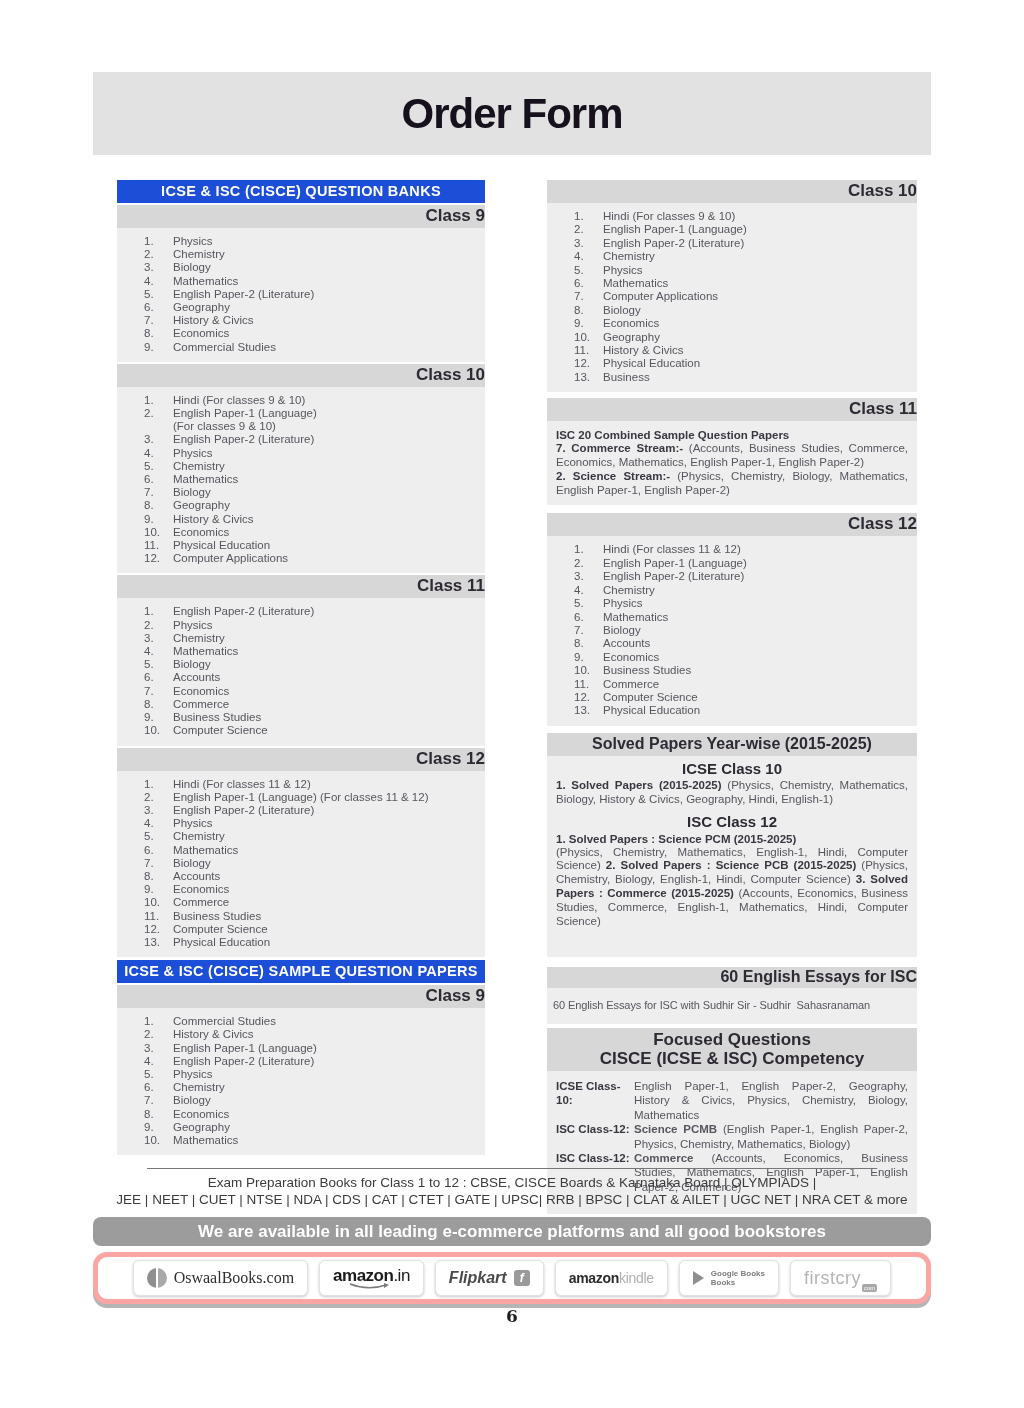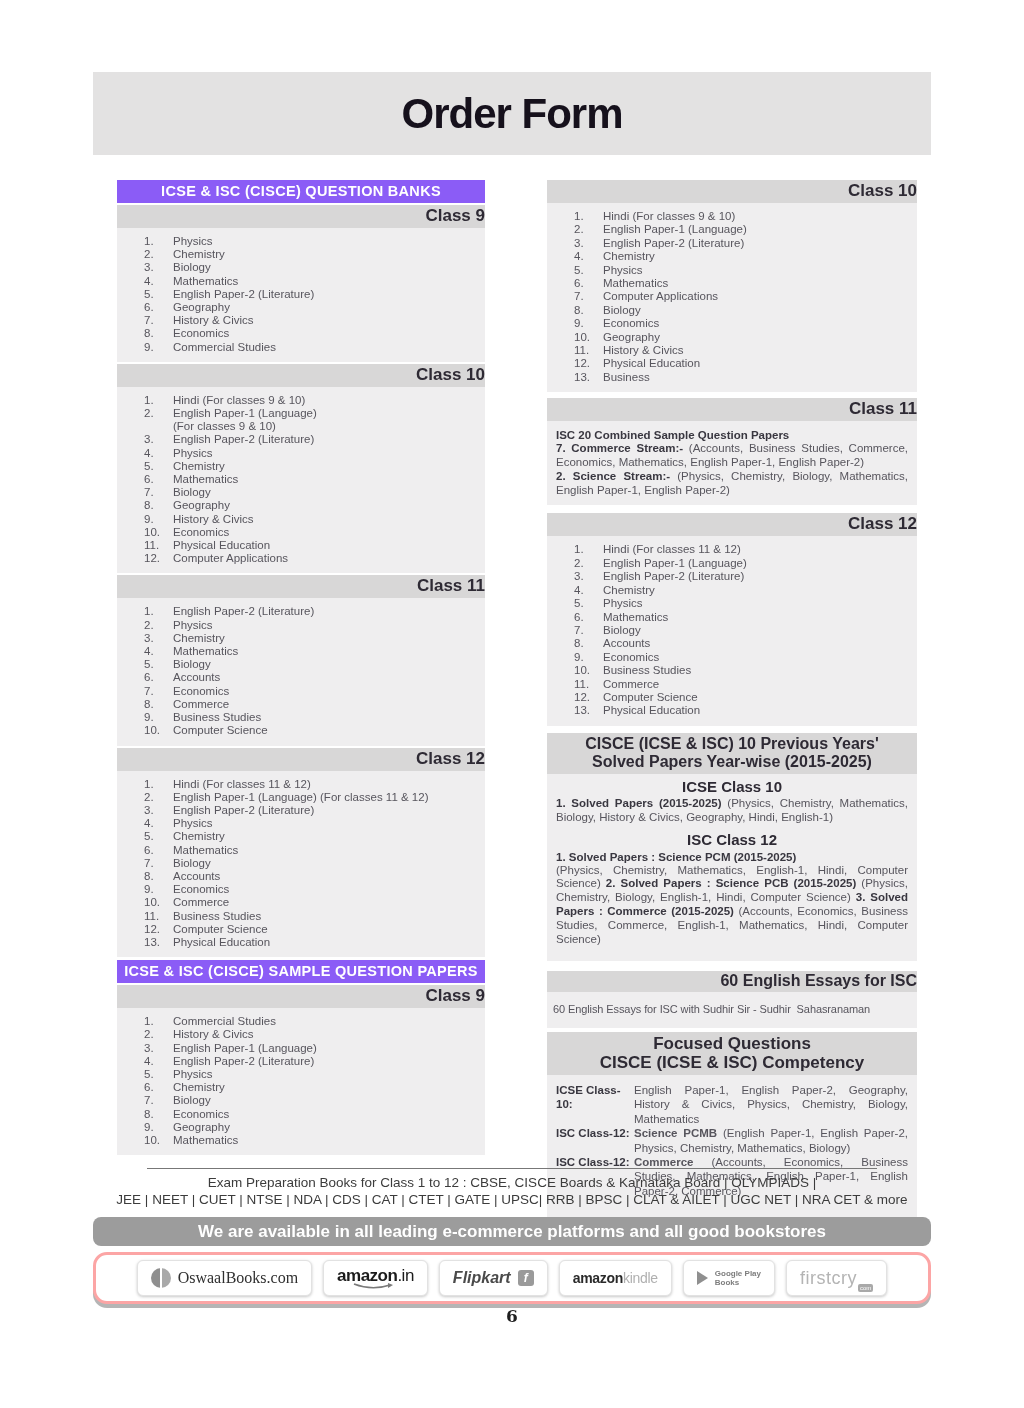--- a/index.html
+++ b/index.html
@@ -16,21 +16,21 @@
   }
   .title-bar .title-text {
     font-size:42px; font-weight:800; color:#16111c; letter-spacing:-1px;
   }
 
   
   .col-left  { position:absolute; left:117px; top:180px; width:368px; }
   .col-right { position:absolute; left:547px; top:180px; width:370px; }
 
   .dark-header {
-    background:#8b5cf6; color:#ffffff; font-weight:700; font-size:14.5px;
+    background:#1d4ed8; color:#ffffff; font-weight:700; font-size:14.5px;
     text-align:center; padding:3px 0 4px; letter-spacing:0.3px;
   }
   .class-bar {
     background:#d8d7d7; color:#2e2a34; font-weight:700; font-size:17px;
     text-align:right; padding:1px 0 2px;
   }
   .panel { background:#efeeef; }
   .sec { margin-top:2px; }
   .mt3 { margin-top:3px; }
 
@@ -68,21 +68,21 @@
   
   .footer { position:absolute; left:93px; top:1168px; width:838px; }
   .footer-rule { border:0; border-top:1px solid #777; width:730px; margin:0 auto 5px; }
   .footer-line { text-align:center; font-size:13.5px; color:#3c3c3c; line-height:17px; margin:0; font-weight:500; }
   .banner {
     margin:9px 0 0; height:29px; border-radius:8px; background:#9c9c9c;
     color:#ffffff; font-weight:700; font-size:17px; text-align:center; line-height:29px;
   }
   .logo-card {
     margin-top:6px; height:52px; background:#ffffff;
-    border:3px solid #fca5a5; border-radius:14px;
+    border:5px solid #fca5a5; border-radius:14px;
     box-shadow:0 4px 0 rgba(120,120,120,0.55);
     display:flex; align-items:center; justify-content:center; gap:11px;
   }
   .chip {
     background:#fff; border:1px solid #e2e2e2; border-radius:6px;
     box-shadow:0 1px 3px rgba(0,0,0,0.22);
     height:36px; display:flex; align-items:center; padding:0 13px; gap:7px;
   }
   .oswaal-circle {
     width:20px; height:20px; border-radius:50%;
@@ -497,24 +497,23 @@
         </div>
         <div class="li-row">
           <span class="li-num">13.</span>
           <span class="li-text">Physical Education</span>
         </div>
       </div>
   </section>
 
   <section style="margin-top:7px;">
     <div class="gray-head-2l">
-      <div>CISCE (ICSE &amp; ISC) 10 Previous Years'</div>
       <div>Solved Papers Year-wise (2015-2025)</div>
     </div>
-    <div class="panel" style="padding-bottom:6px;">
+    <div class="panel" style="padding-bottom:20px;">
       <div class="center-title">ICSE Class 10</div>
       <div class="body-text" style="padding-top:0;padding-bottom:2px;"><strong>1. Solved Papers (2015-2025)</strong><span> (Physics, Chemistry, Mathematics, Biology, History &amp; Civics, Geography, Hindi, English-1)</span></div>
       <div class="center-title">ISC Class 12</div>
       <div class="body-text" style="padding-top:0;">
         <div class="bold-line">1. Solved Papers : Science PCM (2015-2025)</div>
         <span><span>(Physics, Chemistry, Mathematics, English-1, Hindi, Computer Science) </span><strong>2. Solved Papers : Science PCB (2015-2025)</strong><span> (Physics, Chemistry, Biology, English-1, Hindi, Computer Science) </span><strong>3. Solved Papers : Commerce (2015-2025)</strong><span> (Accounts, Economics, Business Studies, Commerce, English-1, Mathematics, Hindi, Computer Science)</span></span>
       </div>
     </div>
   </section>
 
@@ -567,21 +566,21 @@
     <div class="chip">
       <span class="flipkart-text">Flipkart</span>
       <span class="flipkart-f">f</span>
     </div>
     <div class="chip">
       <span><span class="kindle-a">amazon</span><span class="kindle-b">kindle</span></span>
     </div>
     <div class="chip">
       <span class="gplay-tri"></span>
       <span class="gplay-text">
-        <div>Google Play</div>
+        <div>Google Books</div>
         <div>Books</div>
       </span>
     </div>
     <div class="chip">
       <span class="firstcry-text">firstcry</span>
       <span class="firstcry-badge">com</span>
     </div>
   </div>
 </div>
 

